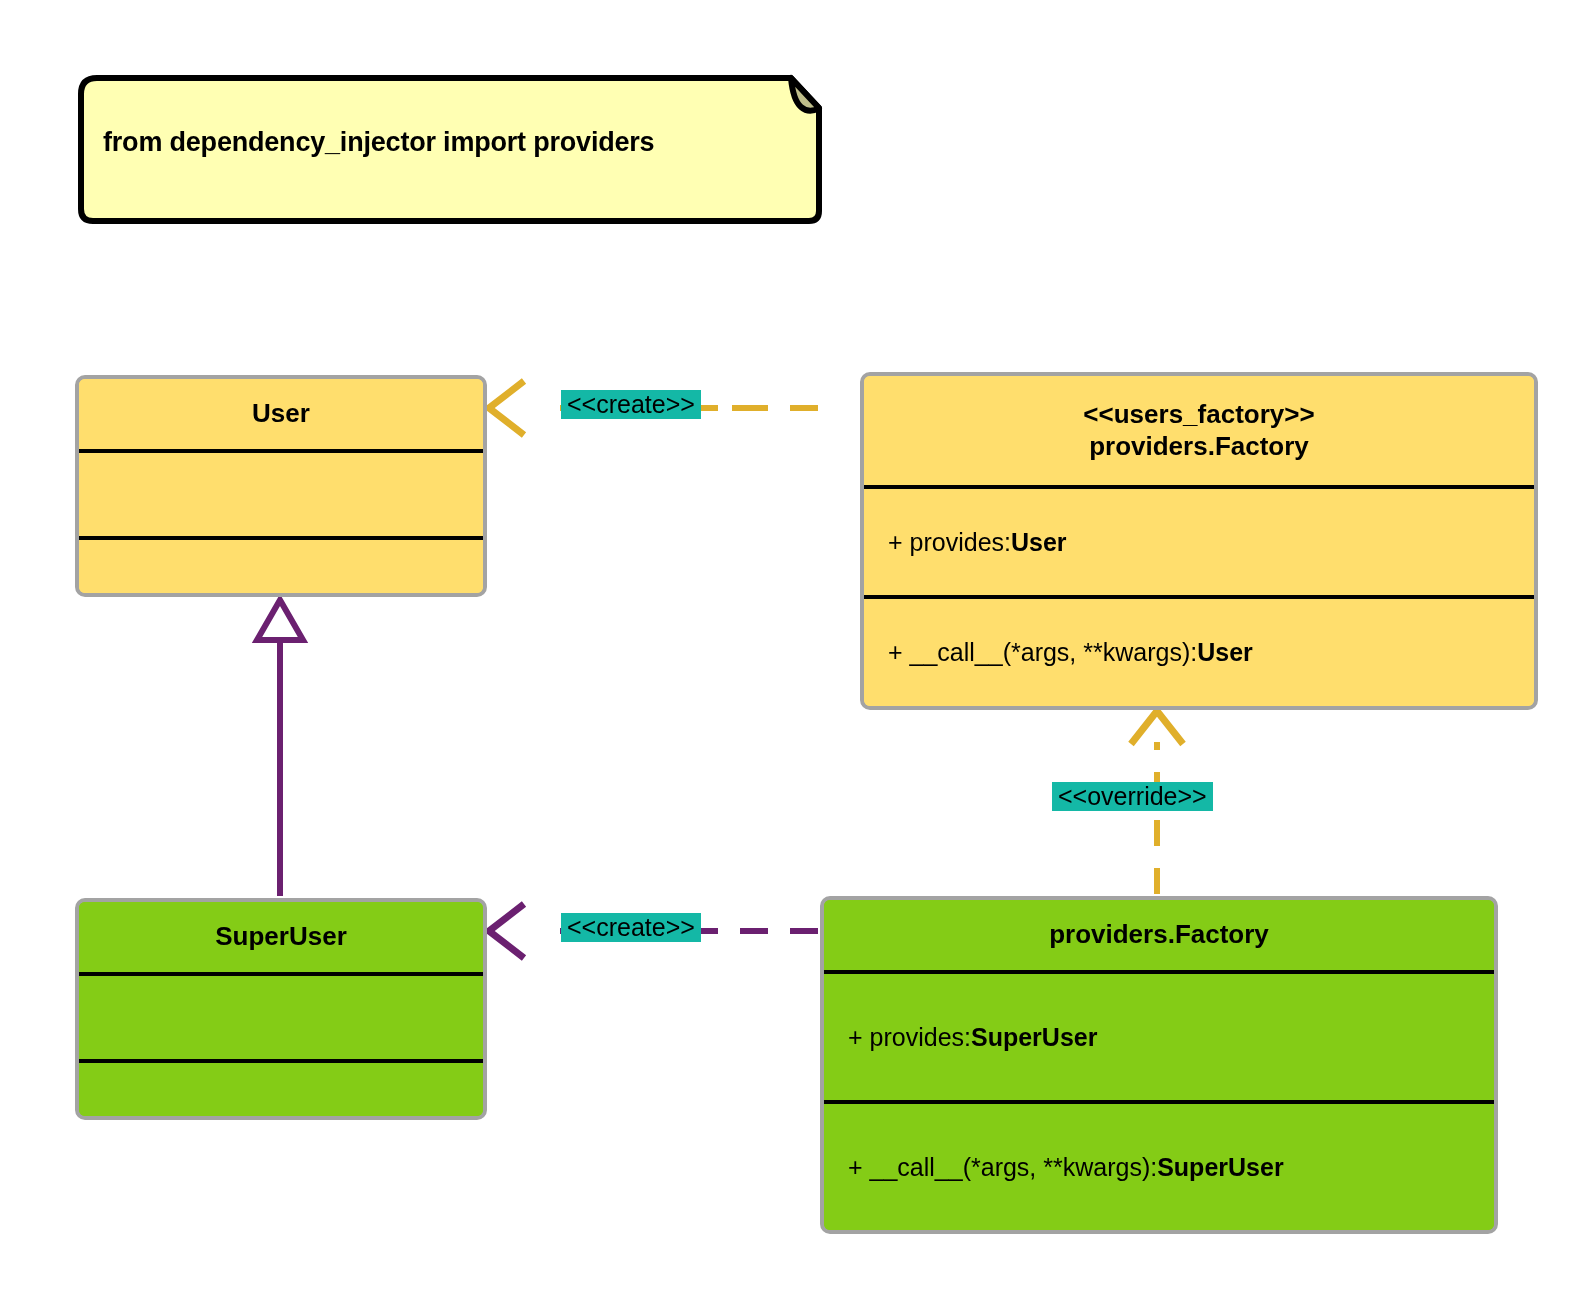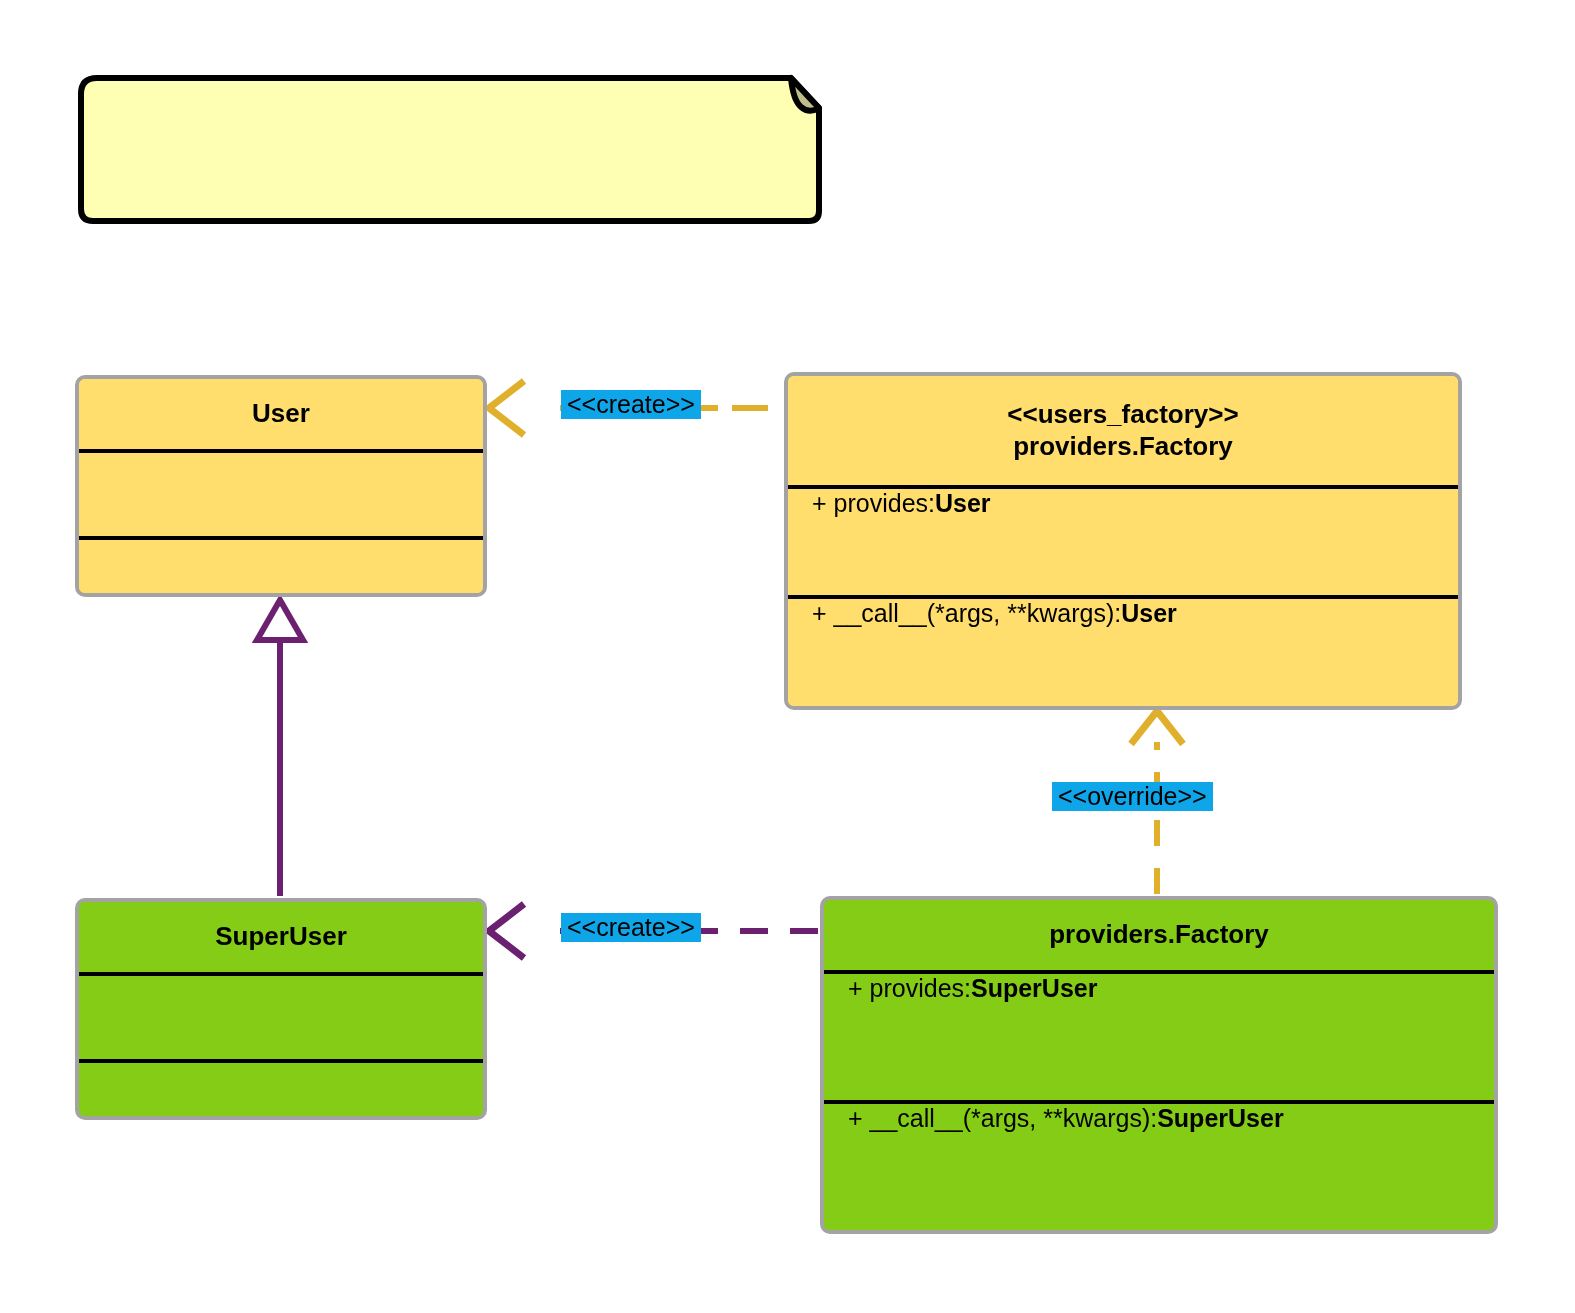--- a/index.html
+++ b/index.html
@@ -72,45 +72,46 @@
   }
   .title-line {
     font-size: 26px;
     font-weight: bold;
     color: #000000;
     line-height: 1.22;
     white-space: nowrap;
   }
   .member {
     display: flex;
+    align-items: center;
     padding-left: 24px;
     font-size: 25px;
     color: #000000;
     white-space: nowrap;
     height: 100%;
   }
   .member .lbl { font-weight: normal; }
   .member .typ { font-weight: bold; }
 
   .yellow-fill { background: #FFDE6D; }
   .purple-fill { background: #84cc16; }
 
   
   #box-user        { left: 75px;  top: 375px;  width: 412px; height: 222px; }
   #box-superuser   { left: 75px;  top: 898px;  width: 412px; height: 222px; }
-  #box-usersfac    { left: 784px; top: 372px;  width: 678px; height: 338px; }
+  #box-usersfac    { left: 860px; top: 372px;  width: 678px; height: 338px; }
   #box-providersfac{ left: 820px; top: 896px;  width: 678px; height: 338px; }
 
   
   .edge-label {
     position: absolute;
     font-size: 25px;
     color: #000000;
     white-space: nowrap;
-    background: #0ea5e9;
+    background: #14b8a6;
     padding: 0 6px;
   }
   #lbl-create-top { left: 561px; top: 390px; }
   #lbl-create-bot { left: 561px; top: 913px; }
   #lbl-override   { left: 1052px; top: 782px; }
 </style>
 </head>
 <body>
 
 <div class="canvas">
@@ -140,20 +141,21 @@
       <line x1="280" y1="896" x2="280" y2="638" stroke="#6B2070" stroke-width="6" stroke-linecap="butt"></line>
       <polygon points="280,600 303,640 257,640" fill="#FFFFFF" stroke="#6B2070" stroke-width="6" stroke-linejoin="miter"></polygon>
     </g>
   </svg>
 
   <div class="note">
     <svg width="750" height="155" viewBox="0 0 750 155">
       <path d="M 6,22 Q 6,6 22,6 L 716,6 L 744,36 L 744,139 Q 744,149 734,149 L 18,149 Q 6,149 6,137 Z" fill="#FFFFB3" stroke="#000000" stroke-width="6" stroke-linejoin="round"></path>
       <path d="M 716,6 Q 718,28 726,35 Q 734,42 744,36 Z" fill="#BFBE8A" stroke="#000000" stroke-width="6" stroke-linejoin="round"></path>
     </svg>
+    <div class="note-text">from dependency_injector import providers</div>
   </div>
 
   <div class="clsbox yellow-fill" id="box-user">
     <div class="compartment title-comp yellow-fill" style="height:70px;">
       <div class="title-line">User</div>
     </div>
     <div class="compartment yellow-fill" style="height:87px;"></div>
     <div class="compartment yellow-fill" style="height:61px;"></div>
   </div>
 

